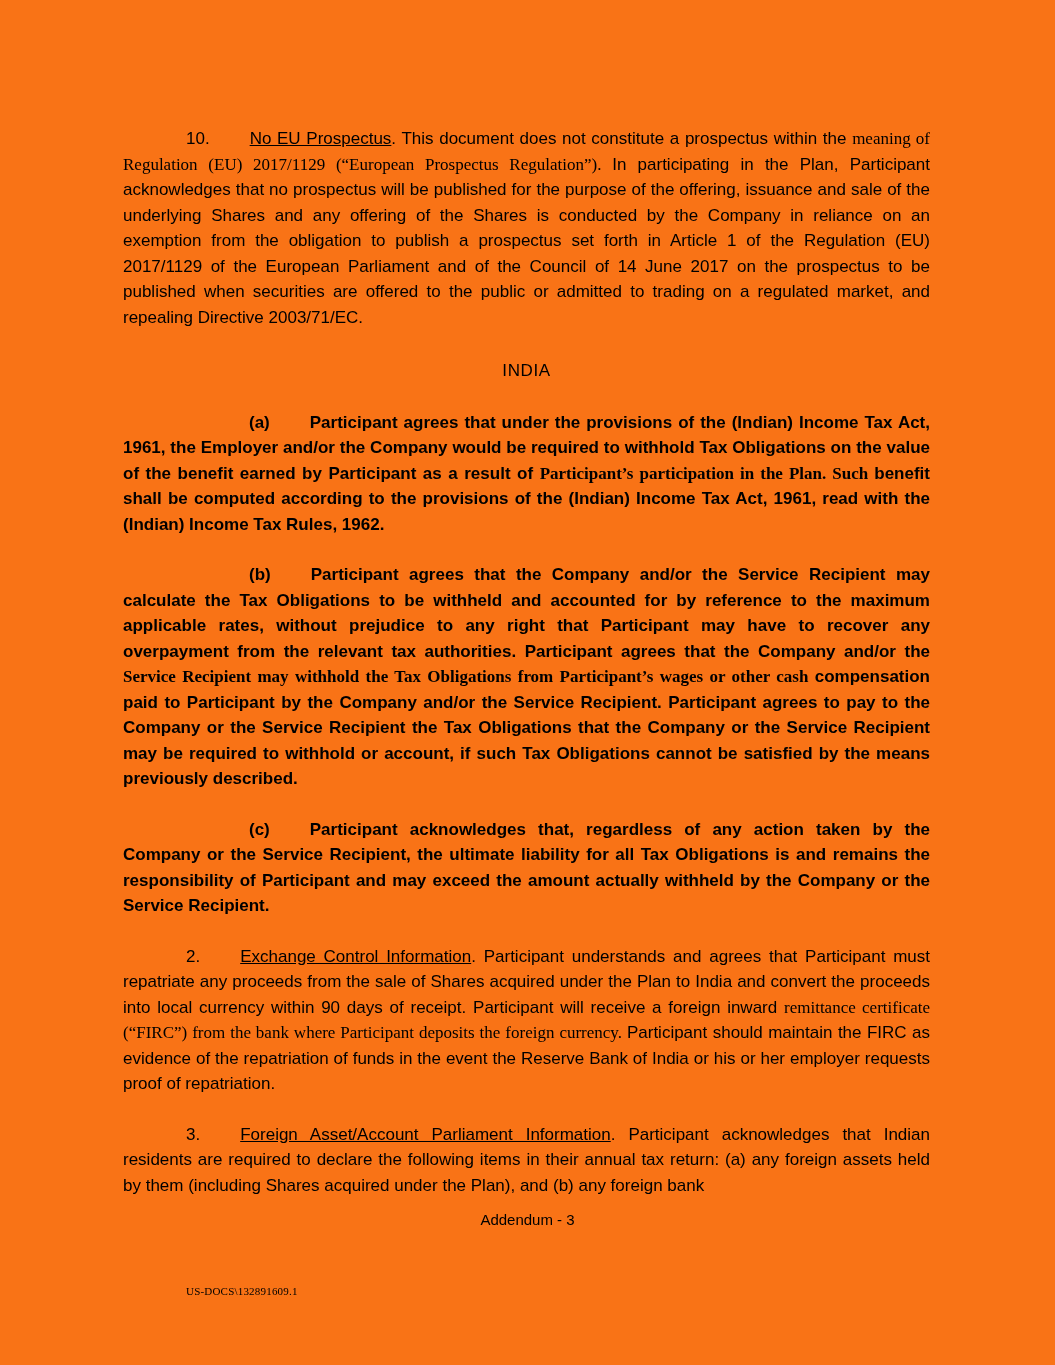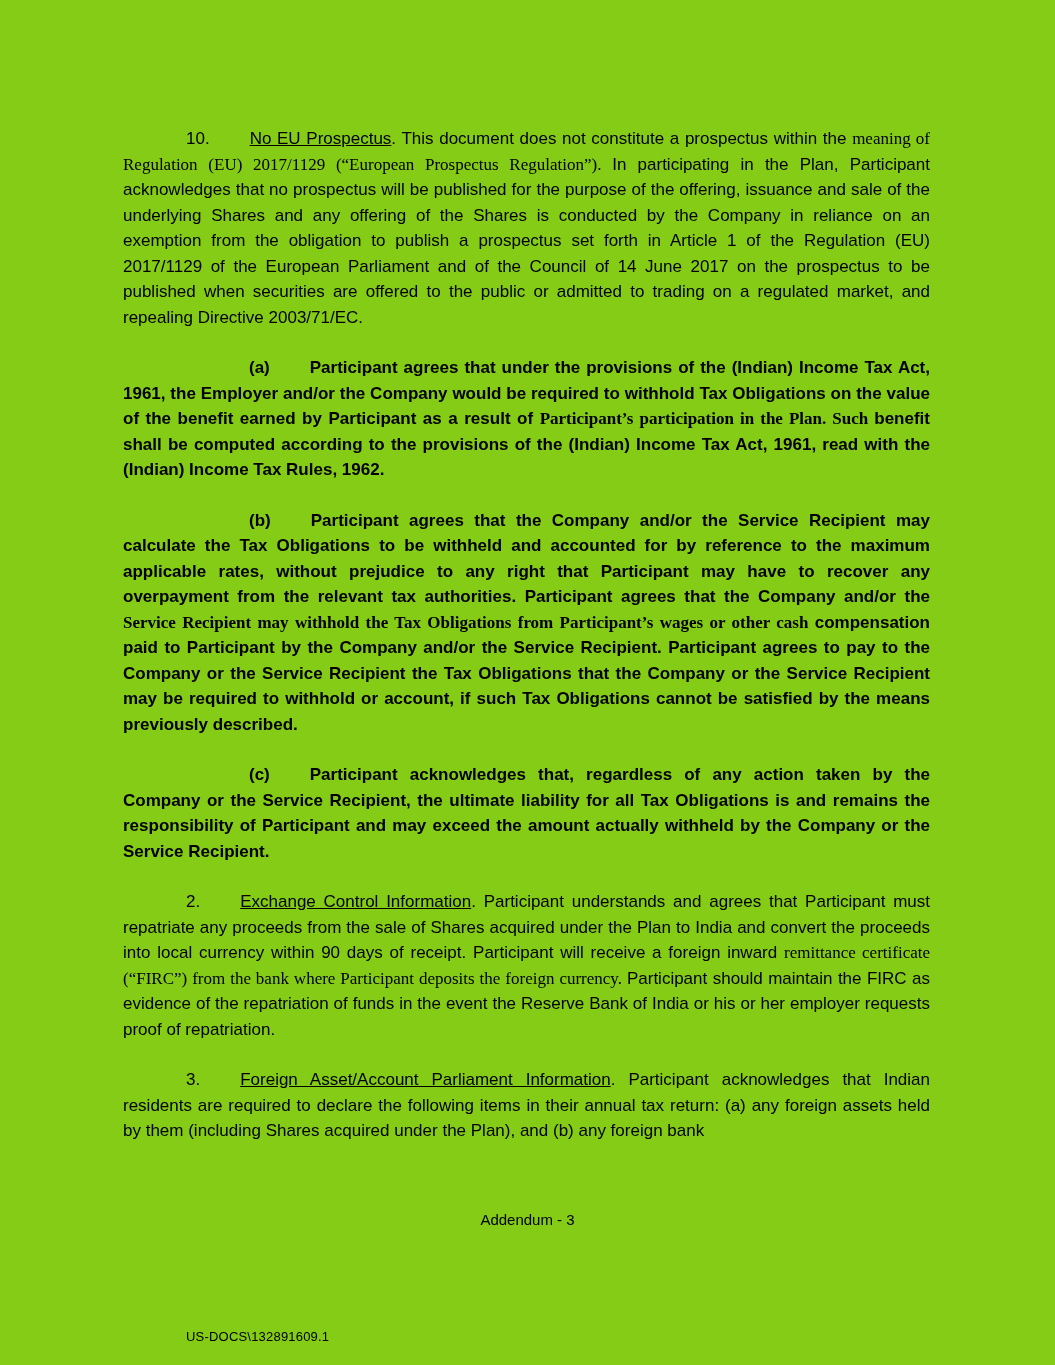--- a/index.html
+++ b/index.html
@@ -2,21 +2,21 @@
 <html><head>
 <meta charset="utf-8">
 <style>
   * { margin: 0; padding: 0; box-sizing: border-box; }
   html, body { background: #e8e8e8; }
   .page {
     position: relative;
     width: 1055px;
     height: 1365px;
     margin: 0 auto;
-    background: #84cc16;
+    background: #f97316;
     color: #000000;
     font-family: "Liberation Sans", sans-serif;
     font-size: 17px;
     line-height: 25.5px;
     padding: 126px 125px 0 123px;
     overflow: hidden;
   }
   .para {
     text-align: justify;
     margin-bottom: 25px;
@@ -38,32 +38,34 @@
     position: absolute;
     left: 0;
     right: 0;
     top: 1207px;
     text-align: center;
     font-size: 15px;
   }
   .doc-id {
     position: absolute;
     left: 186px;
-    top: 1324px;
-    font-size: 13px;
+    top: 1279px;
+    font-size: 11px;
     letter-spacing: 0.2px;
+    font-family: Liberation Serif, serif;
   }
 </style>
 </head>
 <body>
 
 <div class="page">
 
   <p class="para ind-num"><span>10.</span><span class="tab"></span><span class="u">No EU Prospectus</span><span>.  This document does not constitute a prospectus within the </span><span class="serif">meaning of Regulation (EU) 2017/1129 (“European Prospectus Regulation”). </span><span>In participating in the Plan, Participant acknowledges that no prospectus will be published for the purpose of the offering, issuance and sale of the underlying Shares and any offering of the Shares is conducted by the Company in reliance on an exemption from the obligation to publish a prospectus set forth in Article 1 of the Regulation (EU) 2017/1129 of the European Parliament and of the Council of 14 June 2017 on the prospectus to be published when securities are offered to the public or admitted to trading on a regulated market, and repealing Directive 2003/71/EC.</span></p>
 
+  <h3 class="heading">INDIA</h3>
 
 
   <p class="para ind-letter"><span>(a)</span><span class="tab"></span><span>Participant agrees that under the provisions of the (Indian) Income Tax Act, 1961, the Employer and/or the Company would be required to withhold Tax Obligations on the value of the benefit earned by Participant as a result of </span><span class="serif">Participant’s participation in the Plan. Such </span><span>benefit shall be computed according to the provisions of the (Indian) Income Tax Act, 1961, read with the (Indian) Income Tax Rules, 1962.</span></p>
 
   <p class="para ind-letter"><span>(b)</span><span class="tab"></span><span>Participant agrees that the Company and/or the Service Recipient may calculate the Tax Obligations to be withheld and accounted for by reference to the maximum applicable rates, without prejudice to any right that Participant may have to recover any overpayment from the relevant tax authorities.  Participant agrees that the Company and/or the </span><span class="serif">Service Recipient may withhold the Tax Obligations from Participant’s wages or other cash </span><span>compensation paid to Participant by the Company and/or the Service Recipient. Participant agrees to pay to the Company or the Service Recipient the Tax Obligations that the Company or the Service Recipient may be required to withhold or account, if such Tax Obligations cannot be satisfied by the means previously described.</span></p>
 
   <p class="para ind-letter"><span>(c)</span><span class="tab"></span><span>Participant acknowledges that, regardless of any action taken by the Company or the Service Recipient, the ultimate liability for all Tax Obligations is and remains the responsibility of Participant and may exceed the amount actually withheld by the Company or the Service Recipient.</span></p>
 
   <p class="para ind-num"><span>2.</span><span class="tab"></span><span class="u">Exchange Control Information</span><span>.  Participant understands and agrees that Participant must repatriate any proceeds from the sale of Shares acquired under the Plan to India and convert the proceeds into local currency within 90 days of receipt. Participant will receive a foreign inward </span><span class="serif">remittance certificate (“FIRC”) from the bank where Participant deposits the foreign currency. </span><span>Participant should maintain the FIRC as evidence of the repatriation of funds in the event the Reserve Bank of India or his or her employer requests proof of repatriation.</span></p>
 

